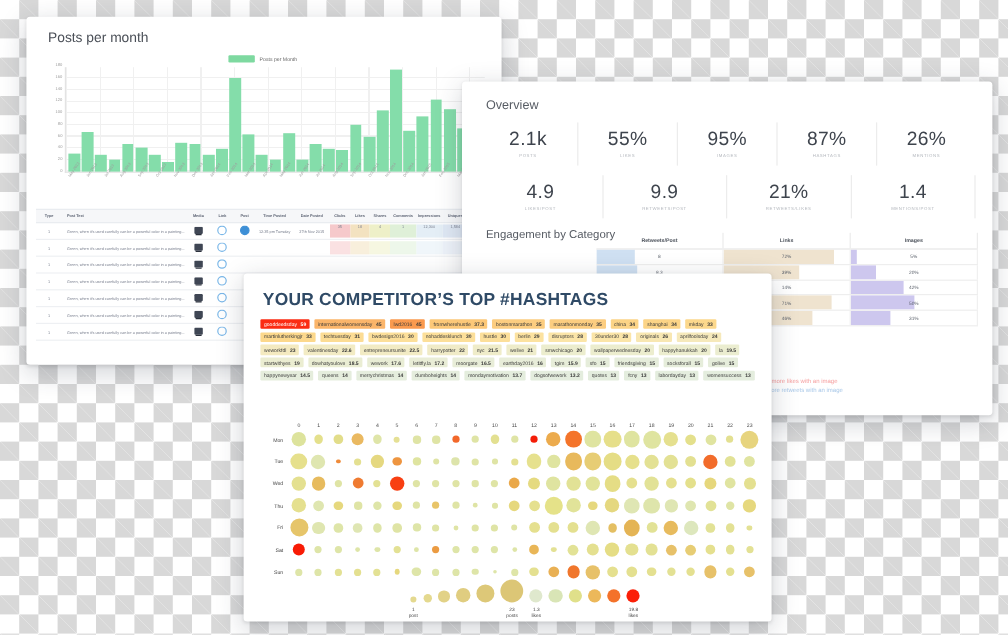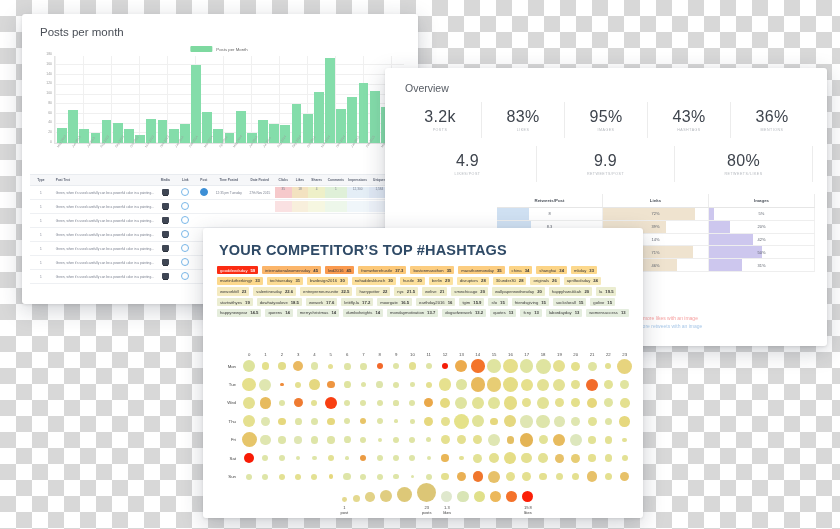--- a/index.html
+++ b/index.html
@@ -303,54 +303,59 @@
           <span class="c-n2"></span>
         </div>
       </div>
   </div>
 </div>
 
 <div class="panel" id="overview-panel">
   <div class="ov-title">Overview</div>
   <div class="stats" id="statsrow1">
       <div class="stat">
-        <div class="v">3.2k</div>
+        <div class="v">2.1k</div>
         <div class="l">POSTS</div>
       </div>
       <div class="stat">
-        <div class="v">83%</div>
+        <div class="v">55%</div>
         <div class="l">LIKES</div>
       </div>
       <div class="stat">
         <div class="v">95%</div>
         <div class="l">IMAGES</div>
       </div>
       <div class="stat">
-        <div class="v">43%</div>
+        <div class="v">87%</div>
         <div class="l">HASHTAGS</div>
       </div>
       <div class="stat">
-        <div class="v">36%</div>
+        <div class="v">26%</div>
         <div class="l">MENTIONS</div>
       </div>
     </div>
   <div class="stats row2" id="statsrow2">
       <div class="stat">
         <div class="v">4.9</div>
         <div class="l">LIKES/POST</div>
       </div>
       <div class="stat">
         <div class="v">9.9</div>
         <div class="l">RETWEETS/POST</div>
       </div>
       <div class="stat">
-        <div class="v">80%</div>
+        <div class="v">21%</div>
         <div class="l">RETWEETS/LIKES</div>
       </div>
+      <div class="stat">
+        <div class="v">1.4</div>
+        <div class="l">MENTIONS/POST</div>
+      </div>
     </div>
+  <div class="ov-sub">Engagement by Category</div>
   <div class="ov-table">
     <div class="ovt-head" id="ovthead">
         <div>Retweets/Post</div>
         <div>Links</div>
         <div>Images</div>
       </div>
     <div id="ovtbody">
         <div class="ovt-row">
           <div><span class="fillbar" style="width: 30%; background: rgb(207, 224, 242);"></span><span class="txt">8</span></div>
           <div><span class="fillbar" style="width: 88%; background: rgb(239, 227, 207);"></span><span class="txt">72%</span></div>

